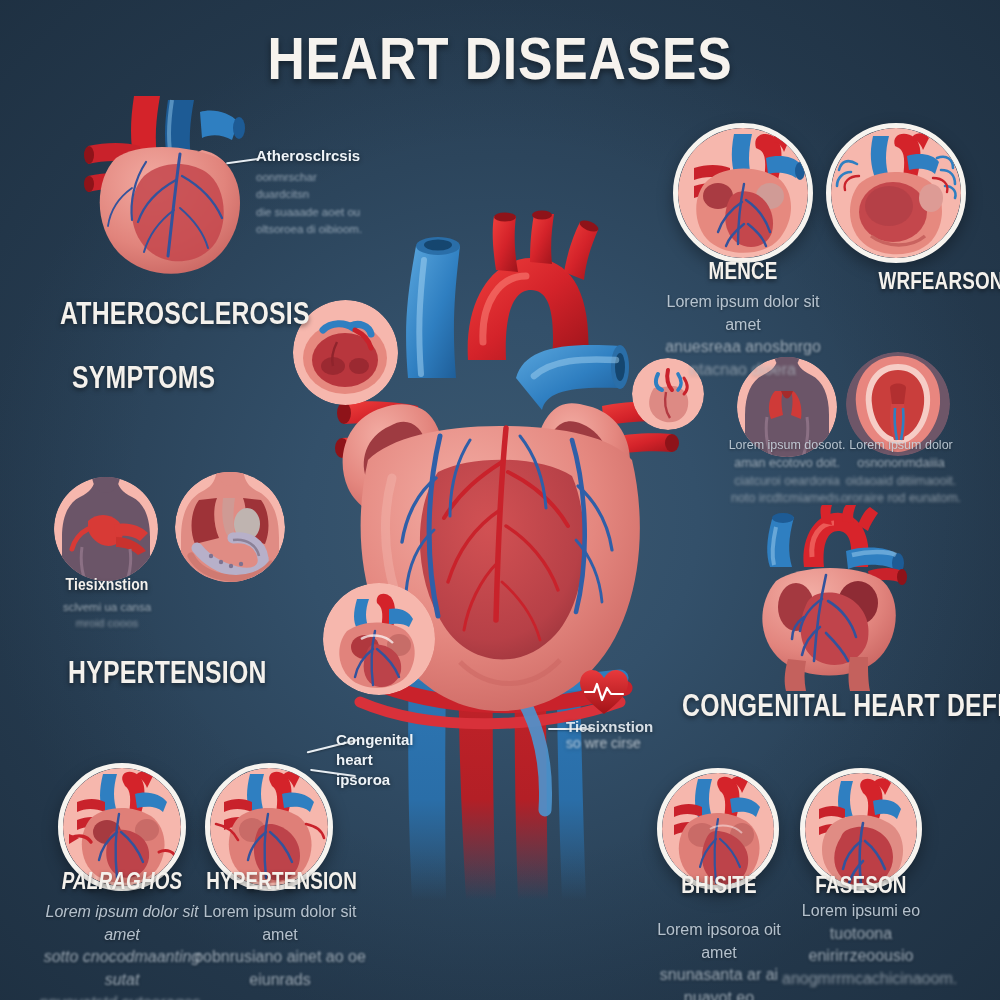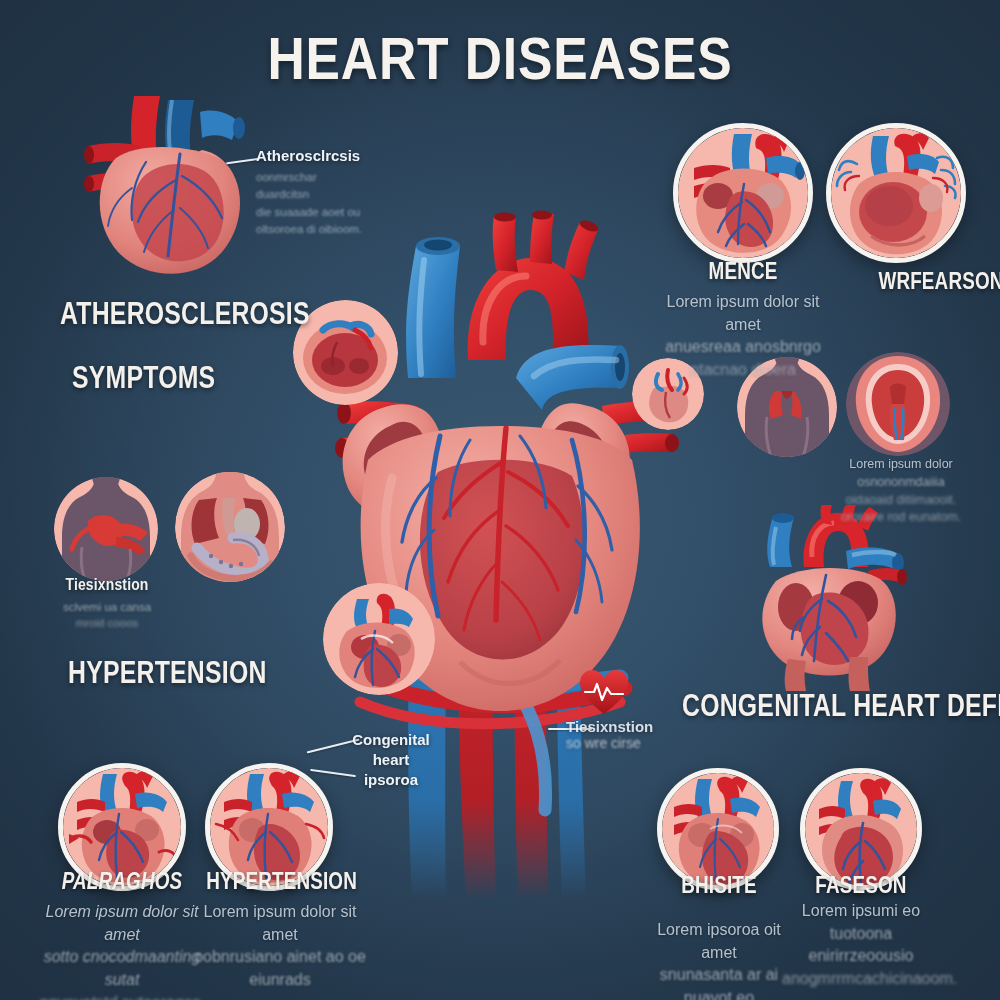--- a/index.html
+++ b/index.html
@@ -323,36 +323,44 @@
         <path d="M42 -10 C42 6 38 12 26 18 C14 24 8 38 8 58 L8 104 L92 104 L92 58 C92 38 86 24 74 18 C62 12 58 6 58 -10 Z" fill="#6b5568"></path>
         <ellipse cx="50" cy="-4" rx="13" ry="17" fill="#6b5568"></ellipse>
         <path d="M38 34 C32 40 30 52 34 62 L46 58 C44 48 44 40 46 34 Z" fill="#cf3a38"></path>
         <path d="M56 34 C62 38 66 50 64 62 L54 58 C56 48 56 40 54 34 Z" fill="#cf3a38"></path>
         <path d="M44 34 C48 44 52 44 56 34" fill="#a52b2b"></path>
         <path d="M30 60 C28 74 30 88 34 100" stroke="#8b7084" stroke-width="3" fill="none"></path>
         <path d="M70 60 C72 74 70 88 66 100" stroke="#8b7084" stroke-width="3" fill="none"></path>
       </svg>
     </div>
   </div>
+  <div class="card" style="left:712px; top:437px; width:150px;">
+    <div class="card-sub" style="font-size:12.5px;">
+      <div class="blur1">Lorem ipsum dosoot.</div>
+      <div class="blur2">aman ecotovo doit.</div>
+      <div class="blur3">ciatcuroi oeardonia</div>
+      <div class="blur3">noto ircdtcmiameds.</div>
+    </div>
+  </div>
 
   <div class="badge plum" style="left:846px; top:352px; width:104px; height:104px;">
     <div class="fill">
       <svg viewBox="0 0 104 104" xmlns="http://www.w3.org/2000/svg">
         <path d="M52 4 C24 4 8 26 10 52 C12 80 34 100 52 100 C70 100 92 80 94 52 C96 26 80 4 52 4 Z" fill="#e8867f"></path>
         <path d="M52 12 C30 12 18 30 20 52 C22 76 38 92 52 92 C66 92 82 76 84 52 C86 30 74 12 52 12 Z" fill="#f6cdc6"></path>
         <path d="M52 18 C34 18 24 34 26 52 C28 72 40 86 52 86 C64 86 76 72 78 52 C80 34 70 18 52 18 Z" fill="#c93e3c"></path>
         <path d="M44 36 C44 30 60 30 60 36 L58 52 L46 52 Z" fill="#b22f30"></path>
         <path d="M45 52 C43 64 44 76 48 88 L58 88 C60 76 60 64 58 52 Z" fill="#cf4344"></path>
         <path d="M49 56 C48 68 49 78 51 88" stroke="#2f7fc1" stroke-width="2.6" fill="none"></path>
         <path d="M57 56 C58 68 57 78 55 88" stroke="#2f7fc1" stroke-width="2.6" fill="none"></path>
       </svg>
     </div>
   </div>
   <div class="card" style="left:826px; top:437px; width:150px;">
-    <div class="card-sub" style="font-size:12.5px;margin-top:19px;">
+    <div class="card-sub" style="font-size:12.5px;">
       <div class="blur1">Lorem ipsum dolor</div>
       <div class="blur2">osnononmdaiiia</div>
       <div class="blur3">oidaoaid ditiimaooit.</div>
       <div class="blur3">ororaire rod eunatom.</div>
     </div>
   </div>
 
   <div class="badge" style="left:54px; top:477px; width:104px; height:104px;">
     <div class="fill">
       <svg viewBox="0 0 104 104" xmlns="http://www.w3.org/2000/svg">
@@ -413,21 +421,21 @@
           <path d="M54 66 C64 74 72 84 76 94"></path>
         </g>
         <path d="M38 56 C48 50 62 52 70 60" stroke="#fff" stroke-width="2.4" fill="none" opacity=".7"></path>
       </svg>
     </div>
   </div>
 
   <div class="lead" style="left:306px; top:745px; width:54px; transform:rotate(-14deg);"></div>
   <div class="lead" style="left:310px; top:772px; width:46px; transform:rotate(8deg);"></div>
 
-  <div class="card" style="left:336px; top:730px; width:110px;text-align:center;">
+  <div class="card" style="left:336px; top:730px; width:110px;">
     <div class="callout-title" style="line-height:1.32;">
       <div>Congenital</div>
       <div>heart</div>
       <div>ipsoroa</div>
     </div>
   </div>
 
   <div class="plate" style="left:578px; top:668px; width:52px; height:50px; z-index:34;">
     <svg viewBox="0 0 52 50" xmlns="http://www.w3.org/2000/svg">
       <defs>

